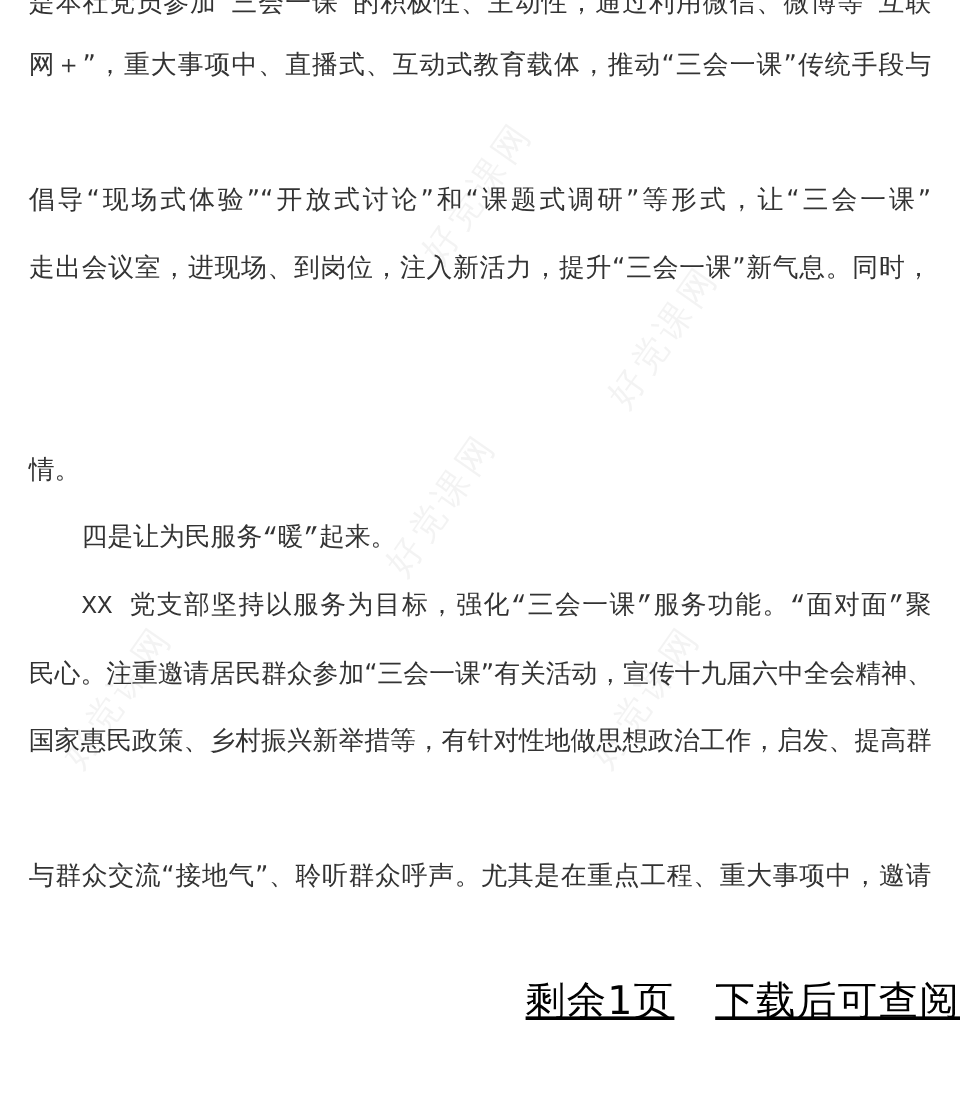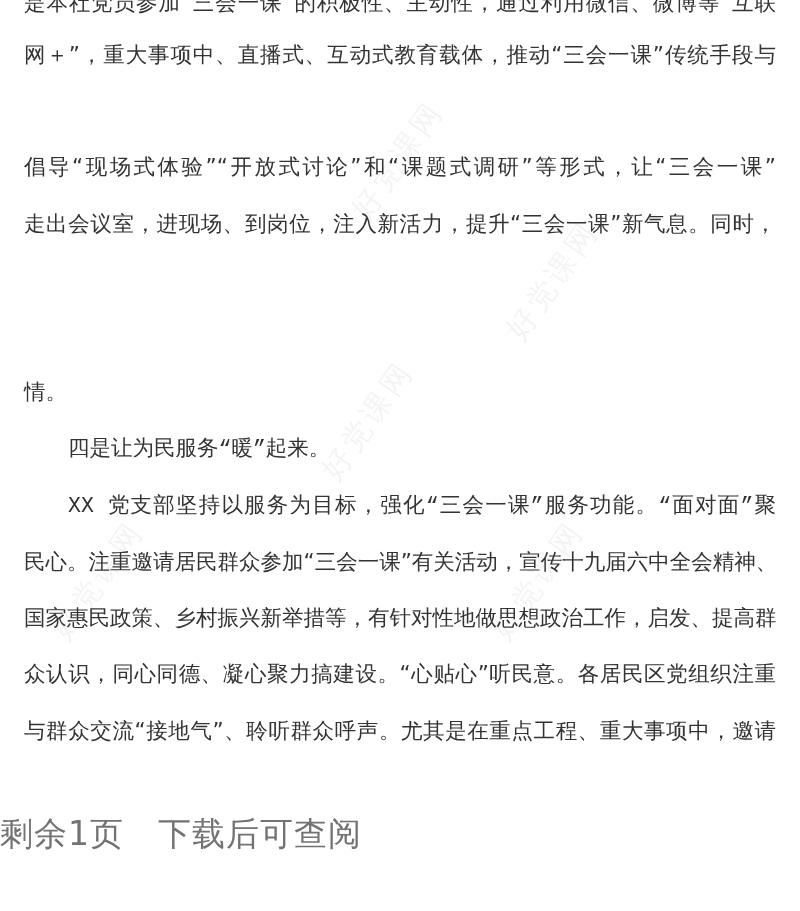--- a/index.html
+++ b/index.html
@@ -18,39 +18,38 @@
   }
   .line.last { text-align-last: left; }
   .line.indent { left: 68px; width: 708px; font-family: Liberation Mono, monospace; }
   .line.indent.last { text-align-last: left; }
   .wm {
     position: absolute; font-size: 30px; color: #000; opacity: 0.045;
     transform: rotate(-55deg); transform-origin: center; white-space: nowrap;
     letter-spacing: 4px; pointer-events: none;
   }
   .footer {
-    position: absolute; left: 0; top: 812px; width: 800px; text-align: left;
-    font-size: 33px; color: #737373; letter-spacing: 1px;
+    position: absolute; left: 0; top: 812px; width: 800px; text-align: right;
+    font-size: 33px; color: #000000; letter-spacing: 1px; text-decoration: underline;
   }
   .footer .gap { display: inline-block; width: 34px; }
 </style>
 </head>
 <body>
 
 <div class="doc">
   <div class="line" style="top:-12px">是本社党员参加“三会一课”的积极性、主动性，通过利用微信、微博等“互联</div>
   <div class="line" style="top:40px">网＋”，重大事项中、直播式、互动式教育载体，推动“三会一课”传统手段与</div>
   <div class="line" style="top:152px">倡导“现场式体验”“开放式讨论”和“课题式调研”等形式，让“三会一课”</div>
   <div class="line" style="top:209px">走出会议室，进现场、到岗位，注入新活力，提升“三会一课”新气息。同时，</div>
   <div class="line last" style="top:377px">情。</div>
   <div class="line indent last" style="top:434px">四是让为民服务“暖”起来。</div>
   <div class="line indent" style="top:491px">XX 党支部坚持以服务为目标，强化“三会一课”服务功能。“面对面”聚</div>
   <div class="line" style="top:547px">民心。注重邀请居民群众参加“三会一课”有关活动，宣传十九届六中全会精神、</div>
   <div class="line" style="top:603px">国家惠民政策、乡村振兴新举措等，有针对性地做思想政治工作，启发、提高群</div>
-  <div class="line" style="top:659px">众认识，同心同德、凝心聚力搞建设。“心贴心”听民意。各居民区党组织注重</div>
   <div class="line" style="top:716px">与群众交流“接地气”、聆听群众呼声。尤其是在重点工程、重大事项中，邀请</div>
 </div>
 
 <div class="wm" style="left:330px;top:140px">好党课网</div>
 <div class="wm" style="left:485px;top:260px">好党课网</div>
 <div class="wm" style="left:300px;top:400px">好党课网</div>
 <div class="wm" style="left:30px;top:560px">好党课网</div>
 <div class="wm" style="left:470px;top:560px">好党课网</div>
 
 <div class="footer">

